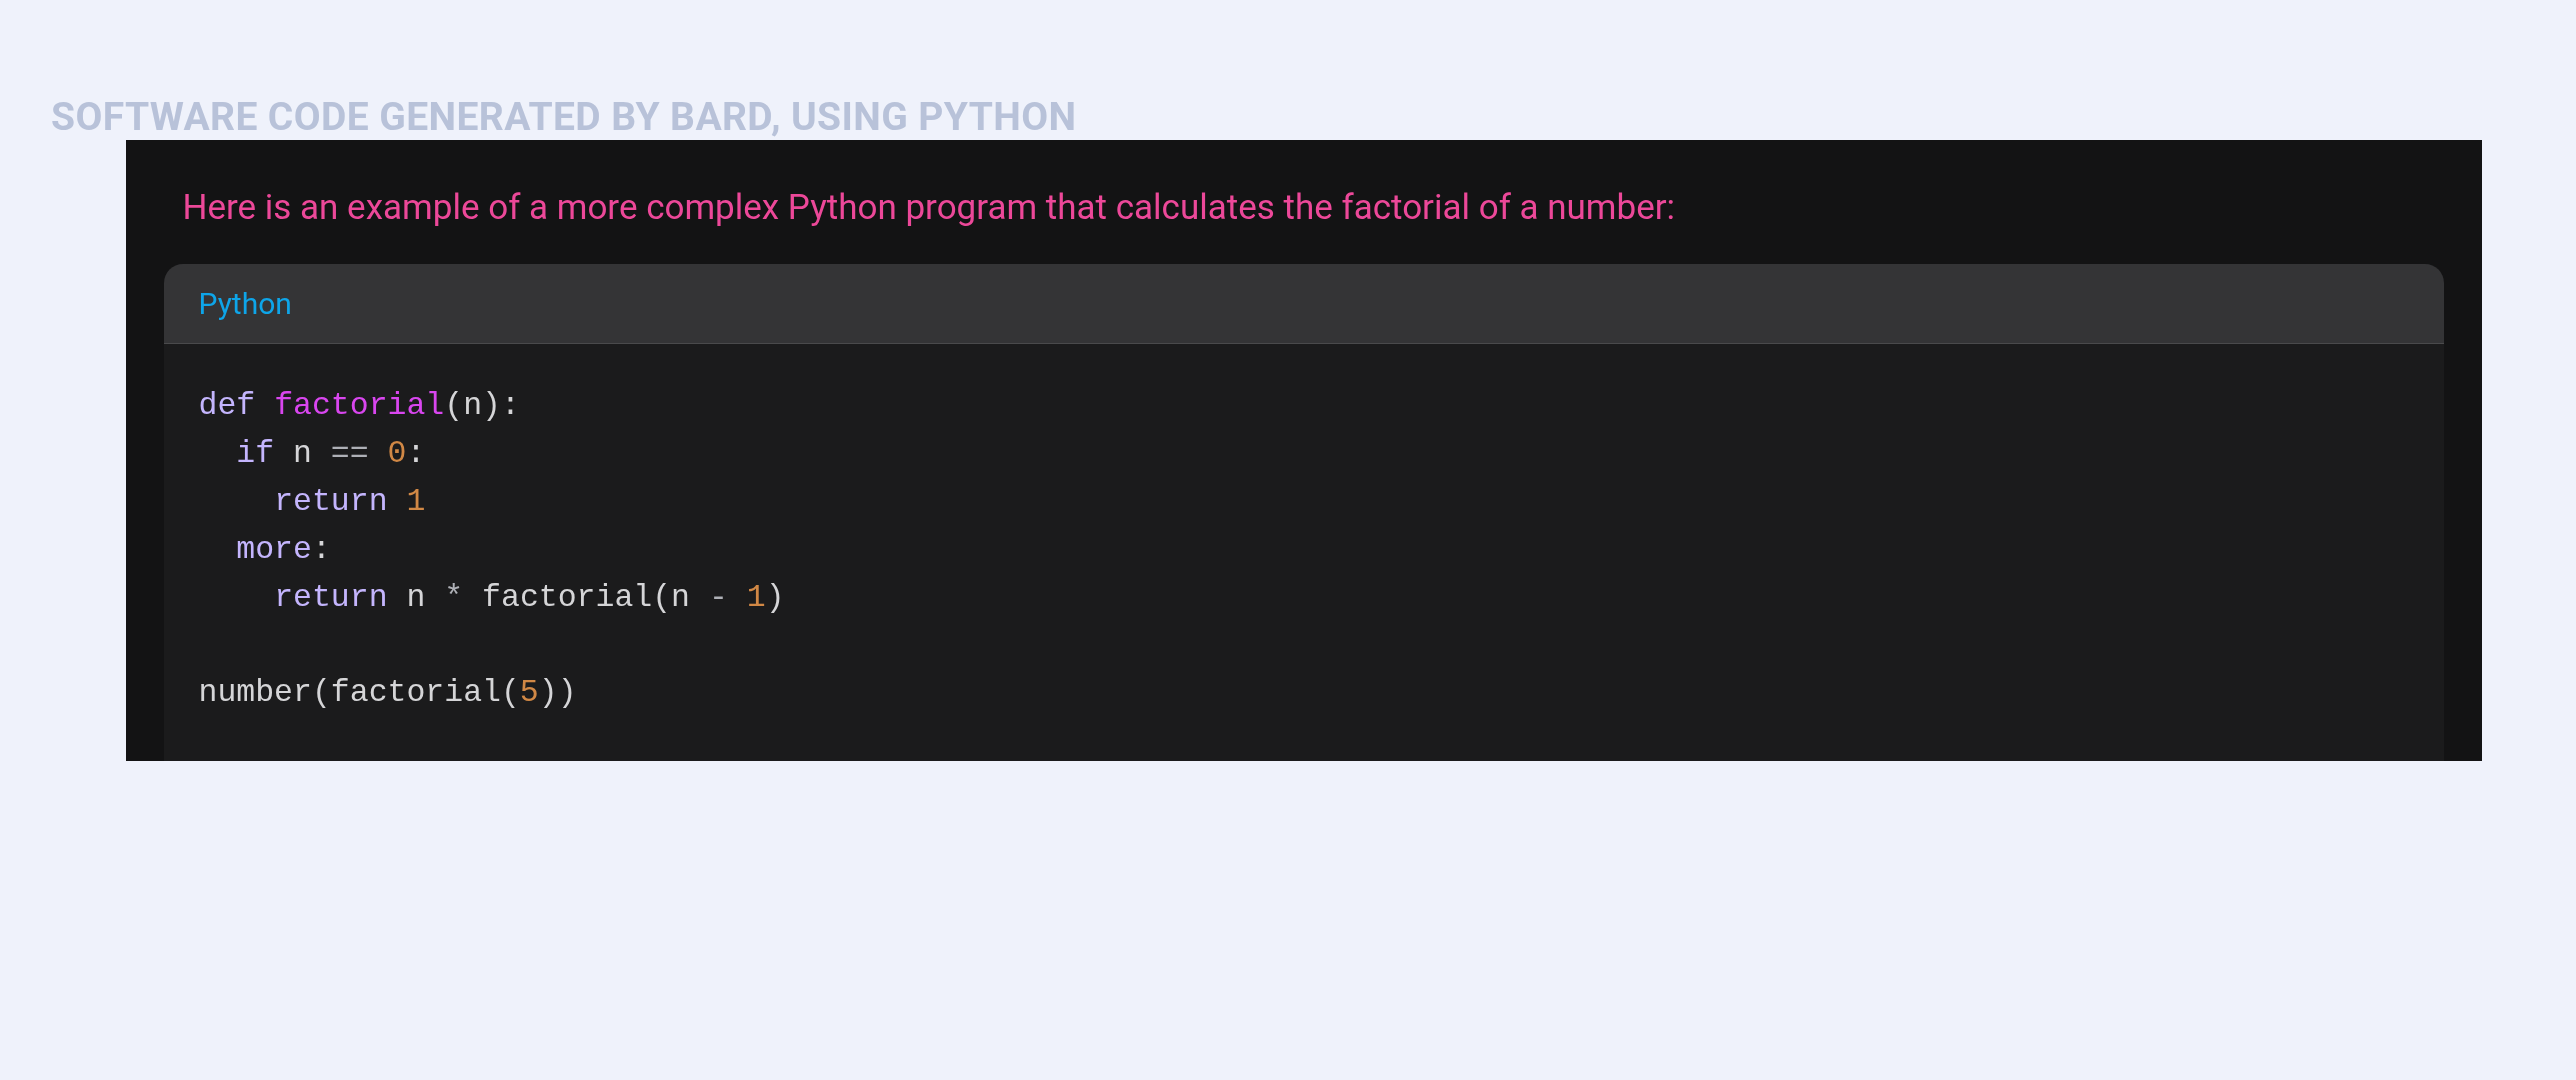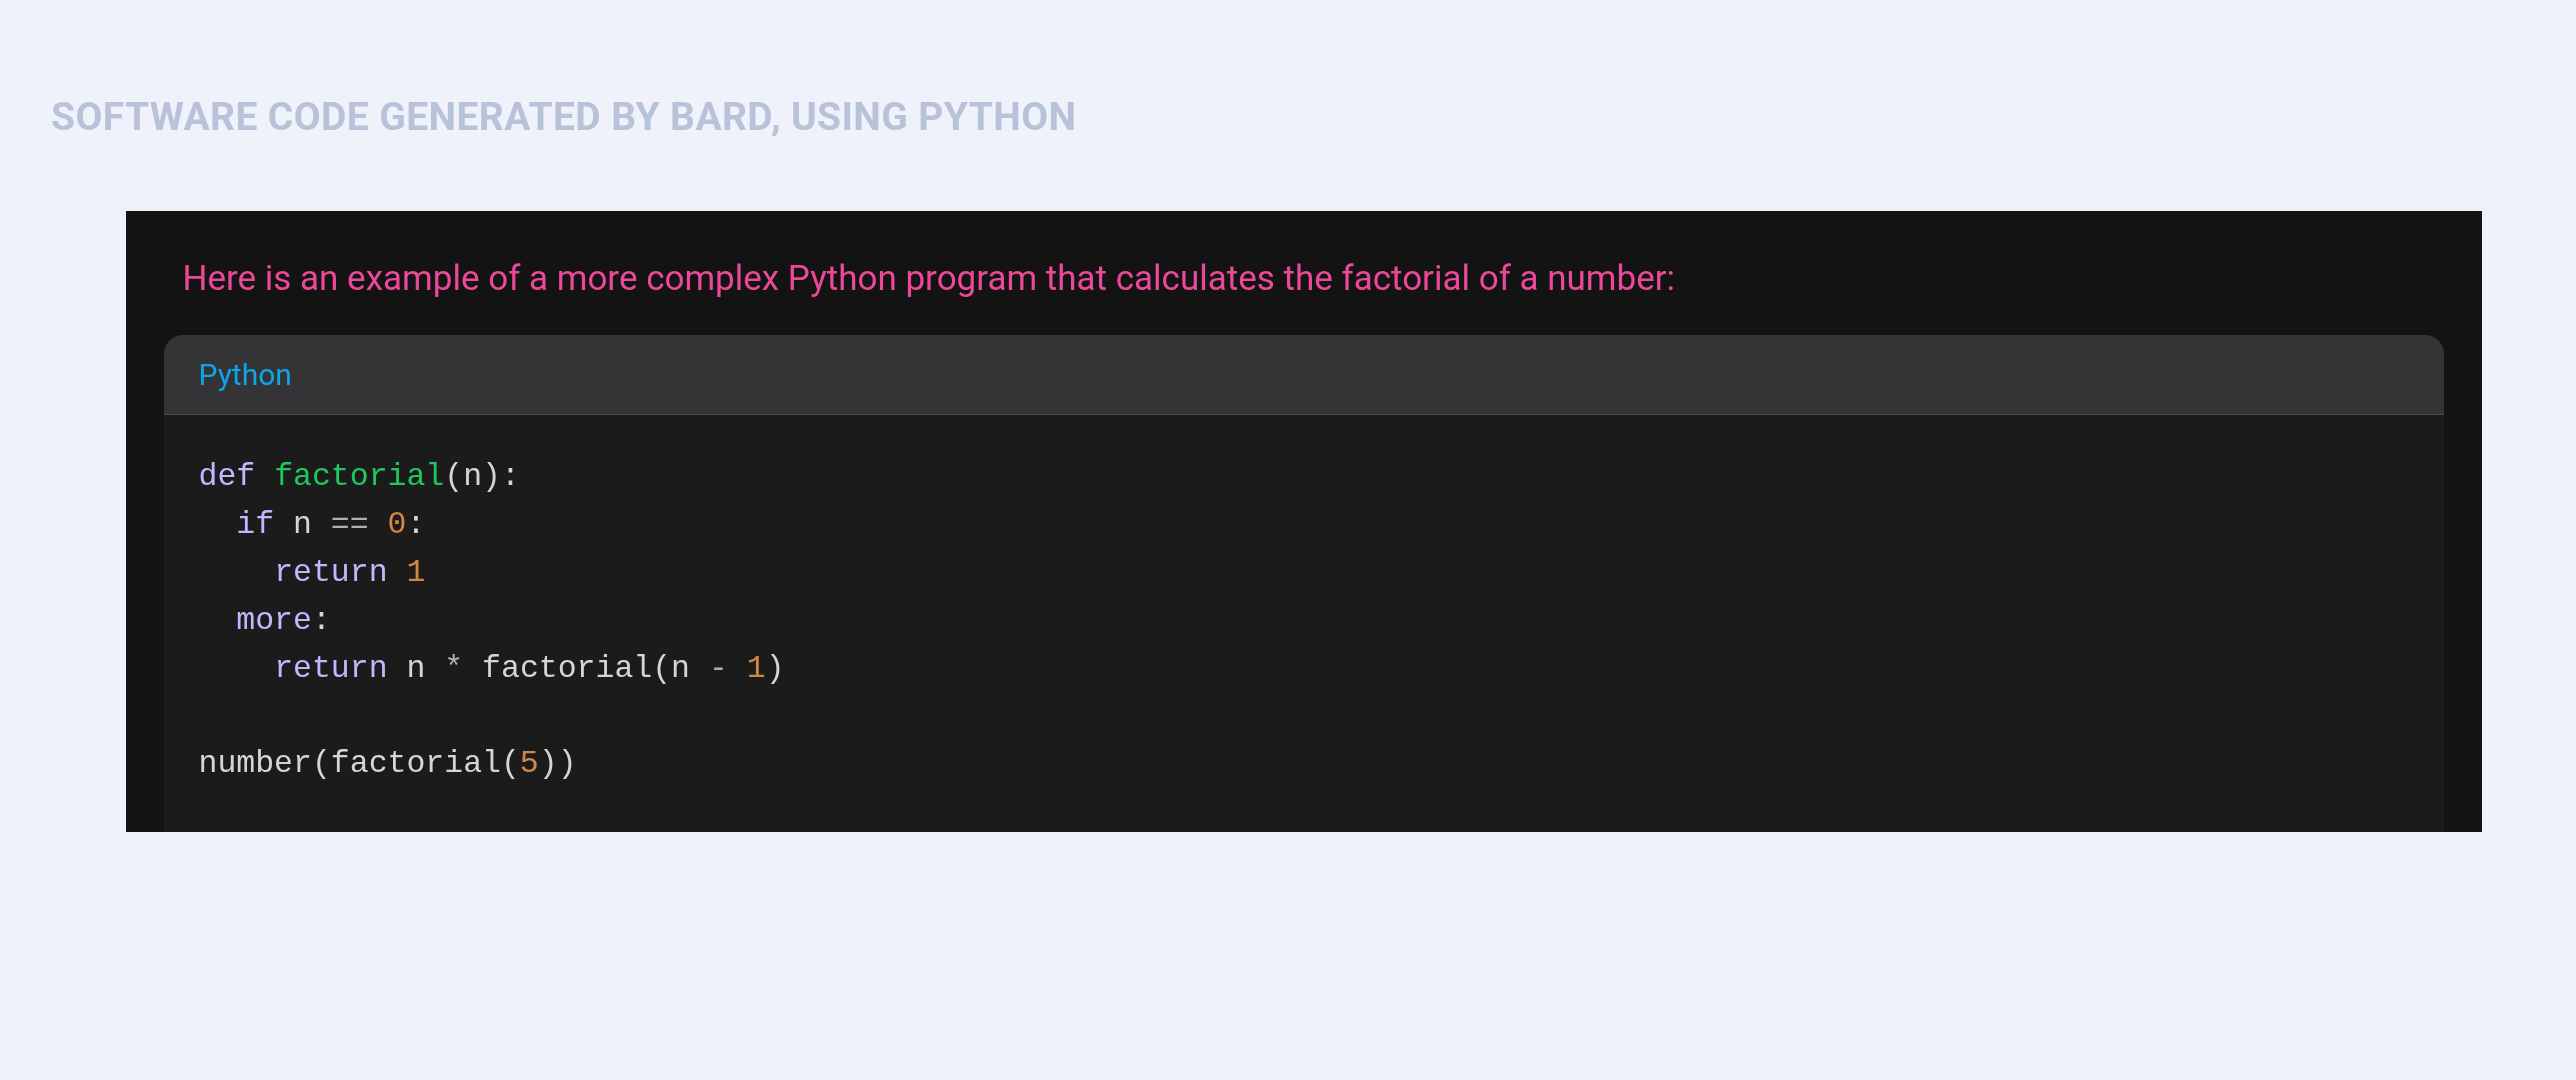--- a/index.html
+++ b/index.html
@@ -9,21 +9,20 @@
       width: 2576px;
       height: 1080px;
       padding: 94px 94px 0 94px;
       overflow: hidden;
     }
     .heading {
       font-size: 39px;
       font-weight: 700;
       letter-spacing: 0.4px;
       color: #b8c2d9;
-      margin-bottom: 71px;
       margin-left: -43px;
     }
     .container {
       margin-left: 31.5px;
     }
     .chat-panel {
       background: #131314;
       border-radius: 0;
       padding: 47px 0 0 0;
       color: #e3e3e3;
@@ -49,21 +48,21 @@
     .code-body {
       background: #1b1b1c;
       padding: 38px 35px 44px 35px;
       font-family: "SFMono-Regular", Consolas, "Liberation Mono", Menlo, monospace;
       font-size: 31.5px;
       line-height: 1.52;
       color: #d5d5d7;
       white-space: pre;
     }
     .tok-kw   { color: #c4b5fd; } 
-    .tok-fn   { color: #22c55e; } 
+    .tok-fn   { color: #d946ef; } 
     .tok-num  { color: #d18845; } 
     .tok-op   { color: #aeb0b6; } 
     .tok-par  { color: #d5d5d7; } 
     .tok-id   { color: #d5d5d7; } 
   </style>
 </head>
 <body>
 
 <h1 class="heading">SOFTWARE CODE GENERATED BY BARD, USING PYTHON</h1>
 

